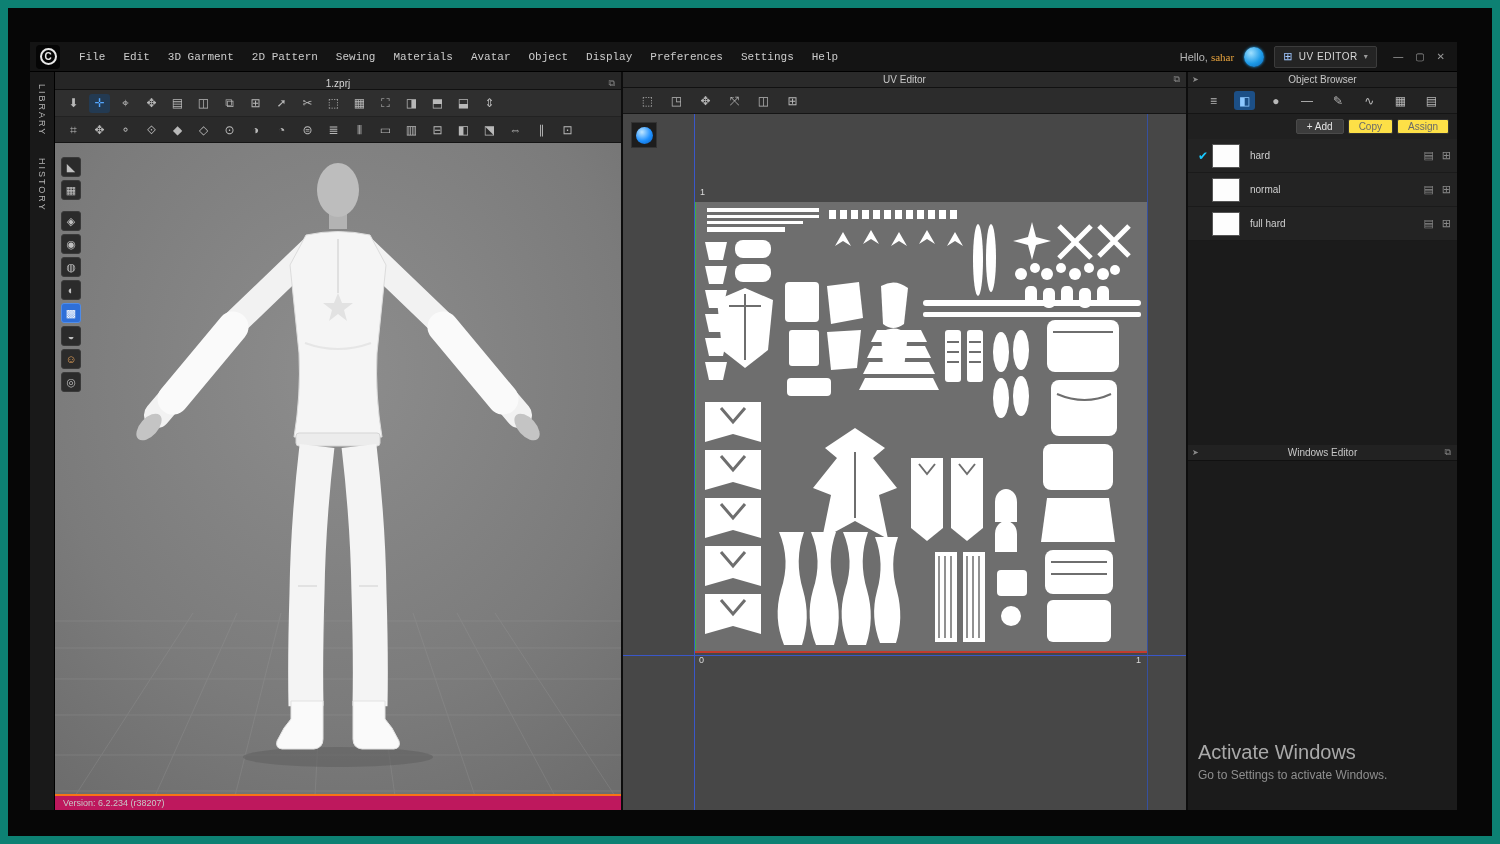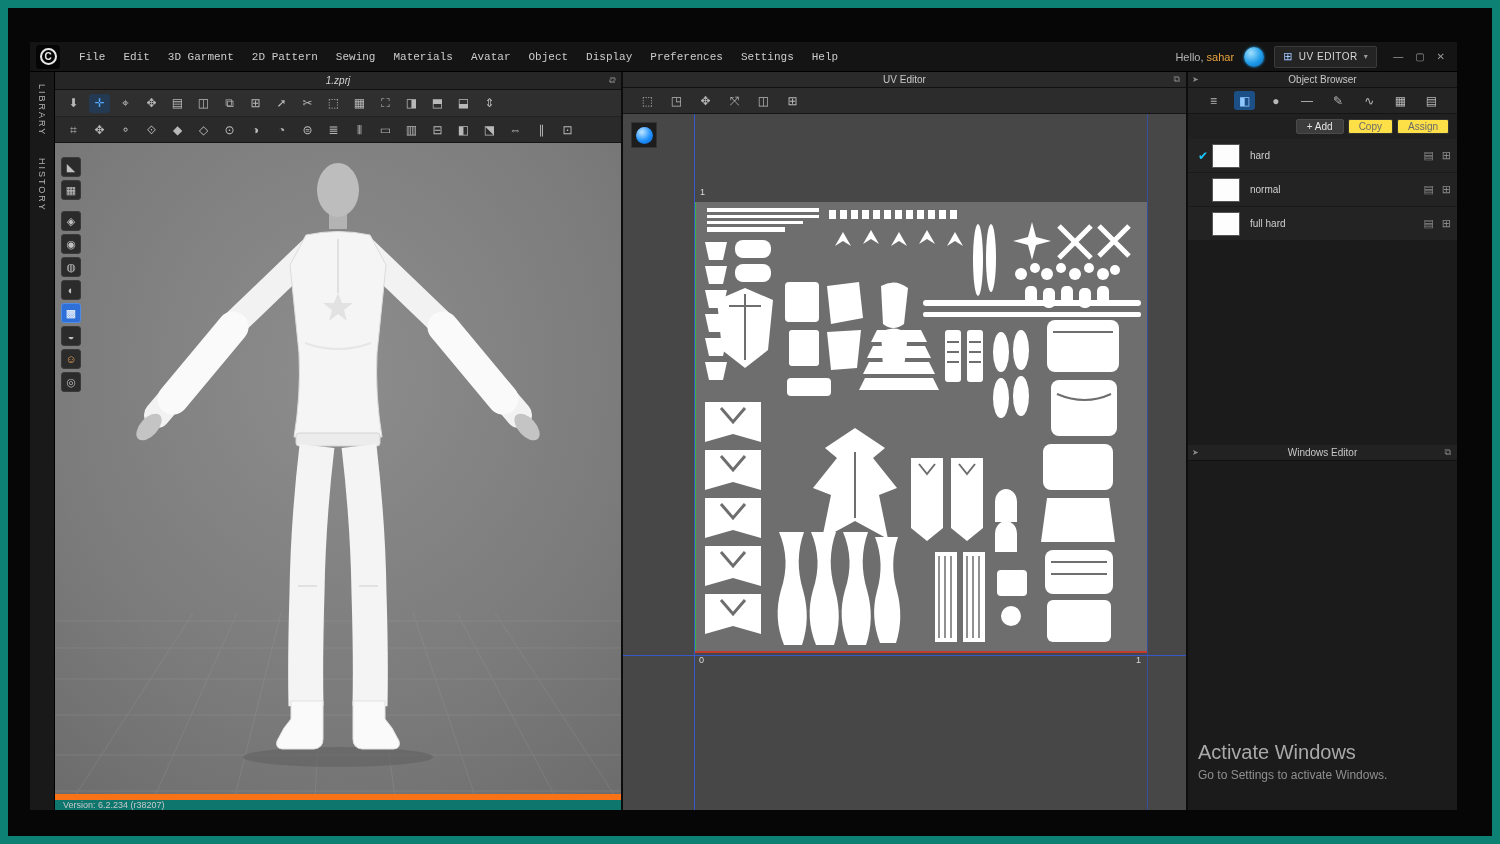--- a/index.html
+++ b/index.html
@@ -8,53 +8,53 @@
   .app { position:absolute; left:30px; top:42px; width:1427px; height:768px; background:#1b1b1b; display:flex; flex-direction:column; }
 
   
   .menubar { height:30px; background:#141414; display:flex; align-items:center; padding:0 6px; border-bottom:1px solid #000; }
   .logo { width:24px; height:24px; background:#050505; border-radius:4px; display:flex; align-items:center; justify-content:center; margin-right:10px; }
   .logo span { width:17px; height:17px; border:2px solid #e8e8e8; border-radius:50%; color:#e8e8e8; font-size:10px; font-weight:bold; display:flex; align-items:center; justify-content:center; }
   .menus { display:flex; }
   .menu-item { color:#cccccc; font-size:11px; padding:0 9px; line-height:30px; cursor:default;font-family:Liberation Mono, monospace; }
   .menubar-right { margin-left:auto; display:flex; align-items:center; gap:10px; }
   .greeting { font-size:11px; color:#b5b5b5; }
-  .greeting .user { color:#e8a33d; }
+  .greeting .user { color:#e8a33d;font-family:Liberation Serif, serif; }
   .account-dot { width:20px; height:20px; border-radius:50%; background:radial-gradient(circle at 35% 30%, #9fe0ff, #1e9be8 55%, #0b63b5); box-shadow:0 0 3px #1e9be8; }
   .mode-btn { background:#242424; border:1px solid #3c3c3c; color:#d8d8d8; font-size:10px; letter-spacing:.5px; height:22px; padding:0 8px; display:flex; align-items:center; gap:6px; border-radius:2px; font-family:inherit; }
   .mode-btn .mode-ic { color:#9fc6ff; font-size:11px; }
   .mode-btn .caret { font-size:8px; color:#9a9a9a; }
   .winctl { display:flex; gap:12px; padding:0 6px; }
   .winctl span { color:#9a9a9a; font-size:10px; cursor:default; }
 
   
   .content { flex:1; display:flex; min-height:0; }
   .vdiv { width:2px; background:#0d0d0d; }
 
   .rail { width:25px; background:#191919; border-right:1px solid #000; display:flex; flex-direction:column; align-items:center; padding-top:12px; gap:22px; }
   .rail span { writing-mode:vertical-rl; font-size:9px; letter-spacing:2px; color:#b5b5b5; }
 
   
   .vpcol { width:566px; display:flex; flex-direction:column; min-height:0; }
-  .tabbar { height:18px; background:#262626; position:relative; display:flex; align-items:center; justify-content:center; border-bottom:1px solid #111;font-style:italic; }
+  .tabbar { height:18px; background:#262626; position:relative; display:flex; align-items:flex-end; justify-content:center; border-bottom:1px solid #111; }
   .tabbar .tab-label { font-size:10px; color:#d5d5d5; }
   .tabbar .popout { position:absolute; right:6px; color:#8a8a8a; font-size:9px; }
   .toolbar { display:flex; align-items:center; gap:5px; padding:0 8px; }
   .toolbar.r1 { height:27px; background:#2f2f2f; border-bottom:1px solid #222; }
   .toolbar.r2 { height:26px; background:#2a2a2a; border-bottom:1px solid #151515; }
   .ic { width:21px; height:19px; display:flex; align-items:center; justify-content:center; color:#b8b8b8; font-size:12px; border-radius:3px; }
   .toolbar.r1 .ic:nth-of-type(2) { color:#54a7ff; background:#233a52; }
   .scene { flex:1; position:relative; min-height:0; overflow:hidden; }
   .scene svg.scene-svg { position:absolute; inset:0; }
   .side-icons { position:absolute; left:6px; top:14px; display:flex; flex-direction:column; gap:3px; z-index:5; }
   .side-icons .sic { width:20px; height:20px; background:#2b2b2b; border:1px solid #3a3a3a; border-radius:3px; color:#c0c0c0; font-size:11px; display:flex; align-items:center; justify-content:center; }
   .side-icons .sic:nth-of-type(2) { margin-bottom:8px; }
   .side-icons .sic:nth-of-type(7) { background:#2e6fd8; border-color:#4f8ce8; color:#fff; }
   .side-icons .sic:nth-of-type(9) { color:#e8a35a; }
-  .statusbar { height:16px; background:#0f766e; border-top:6px solid #f97316; display:flex; align-items:center; padding:0 8px; }
+  .statusbar { height:16px; background:#be185d; border-top:2px solid #f97316; display:flex; align-items:center; padding:0 8px; }
   .statusbar span { font-size:9px; color:#c8c8c8; }
 
   
   .uvcol { width:563px; display:flex; flex-direction:column; min-height:0; background:#242424; }
   .paneltitle { height:16px; background:#2a2a2a; position:relative; display:flex; align-items:center; justify-content:center; border-bottom:1px solid #111; }
   .paneltitle .pt-label { font-size:10px; color:#c8c8c8; }
   .paneltitle .popout { position:absolute; right:6px; color:#8a8a8a; font-size:9px; }
   .uv-toolbar { height:26px; background:#2c2c2c; display:flex; align-items:center; gap:8px; padding:0 14px; border-bottom:1px solid #151515; }
   .uv-canvas { flex:1; position:relative; background:#474747; overflow:hidden; }
   .uv-square { position:absolute; left:72px; top:88px; width:452px; height:449px; background:#6e6e6e; }

